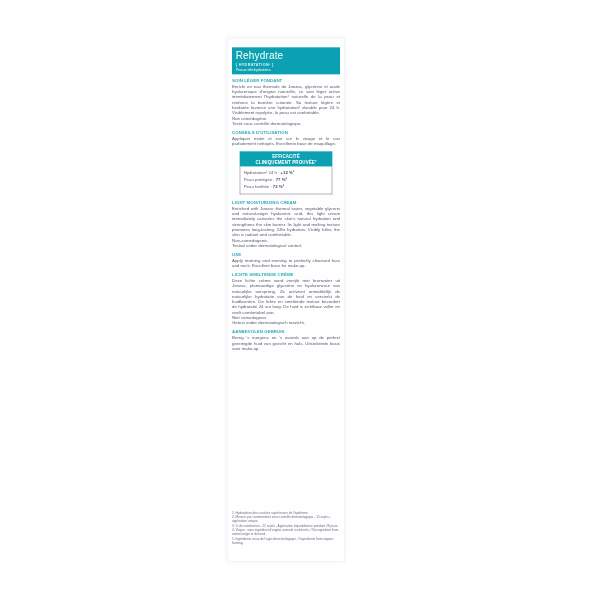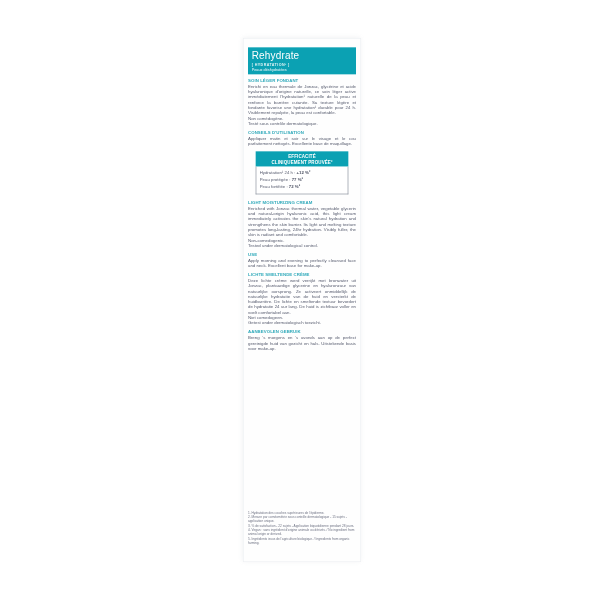--- a/index.html
+++ b/index.html
@@ -1,21 +1,21 @@
 <!DOCTYPE html>
 <html><head>
 <meta charset="utf-8">
 <style>
   html, body { margin:0; padding:0; }
   body {
     width:600px; height:600px; background:#ffffff; position:relative;
     font-family:"Liberation Sans", sans-serif; overflow:hidden;
   }
   .panel-wrap {
-    position:absolute; left:243px; top:38px; width:118px; height:524px;
+    position:absolute; left:227px; top:38px; width:118px; height:524px;
   }
   
   .panel {
     width:354px; height:1572px;
     transform:scale(0.33334); transform-origin:0 0;
     background:#fefefe;
     border:2px solid #eef0f3;
     box-shadow:0 0 14px rgba(150,158,170,0.18);
     box-sizing:border-box;
     padding:26px 13px 48px 13px;

